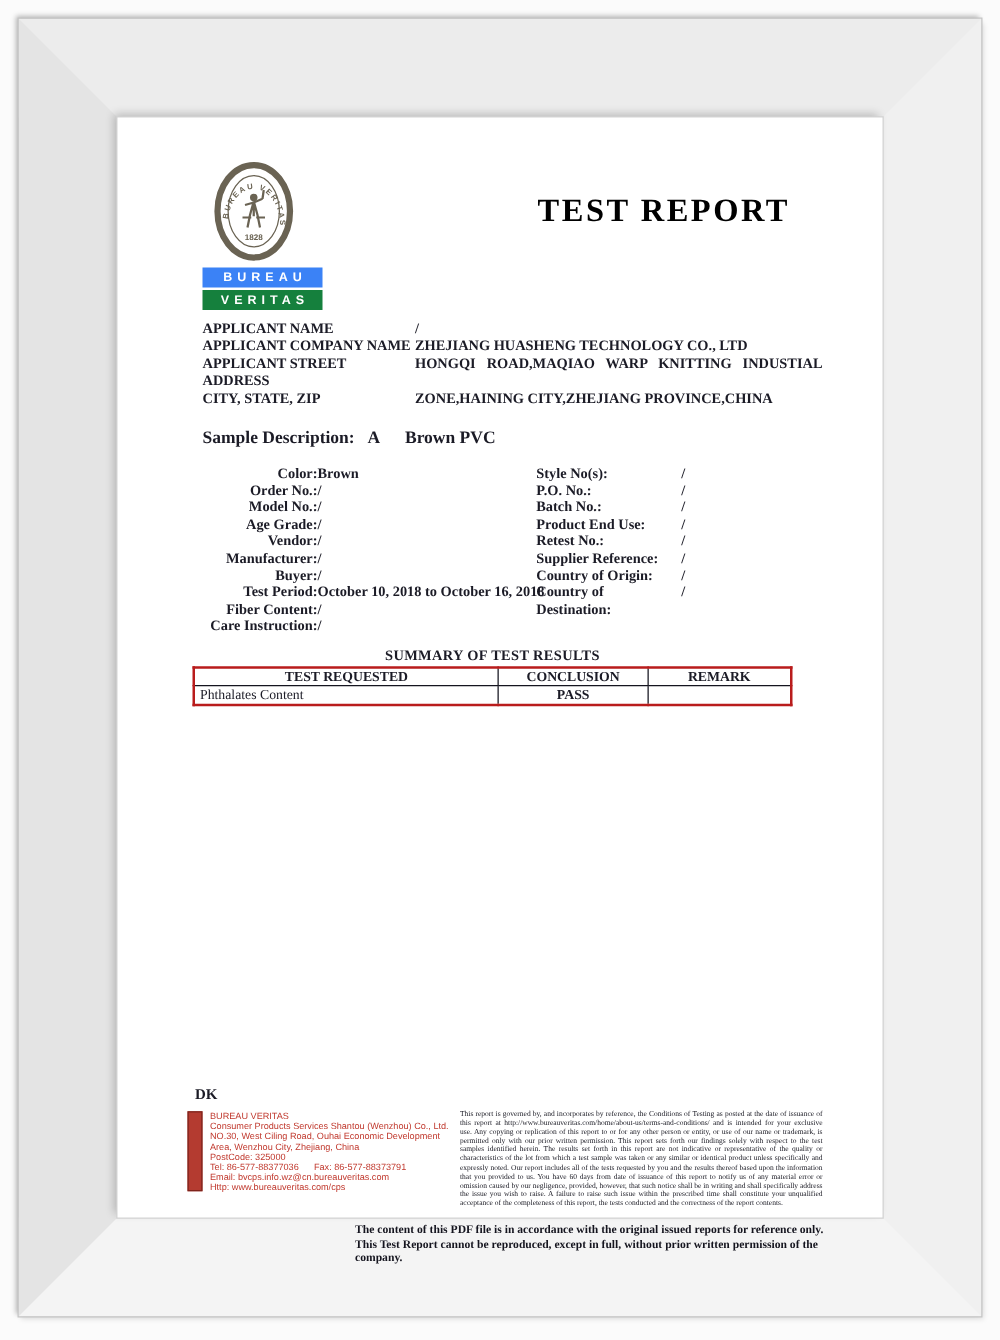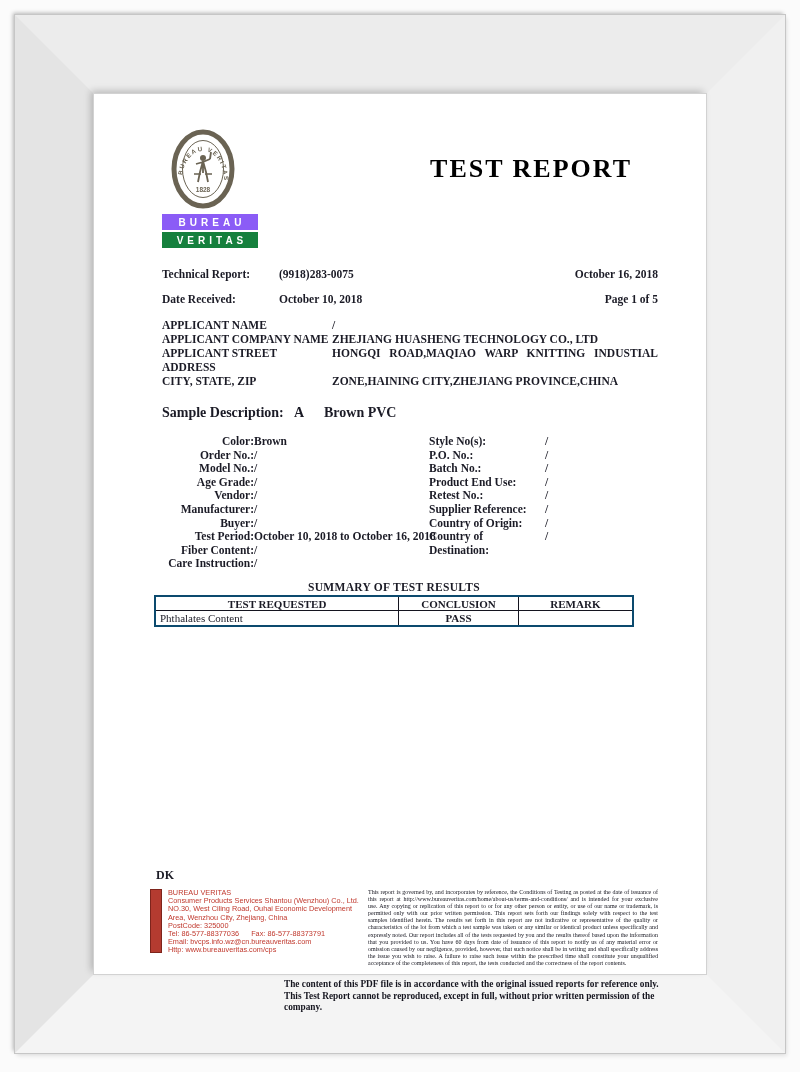--- a/index.html
+++ b/index.html
@@ -24,21 +24,21 @@
   }
   .content{position:absolute;left:68px;right:48px;top:34px;bottom:0;}
 
   
   .hdr{display:flex;align-items:flex-start;}
   .logo{width:100px;flex:0 0 100px;}
   .seal{display:block;margin-left:8px;}
   .bar{width:96px;height:16px;display:flex;align-items:center;justify-content:center;
        font-family:"Liberation Sans",sans-serif;font-weight:bold;font-size:10px;
        letter-spacing:4px;color:#ffffff;text-indent:4px;}
-  .bar.bureau{background:#8b5cf6;margin-top:4px;}
+  .bar.bureau{background:#3b82f6;margin-top:4px;}
   .bar.veritas{background:#15803d;margin-top:2px;}
   .title{flex:1;text-align:right;padding-right:26px;padding-top:26px;
          font-size:26px;font-weight:bold;letter-spacing:2px;color:#000000;}
 
   
   .meta{margin-top:20px;font-size:11.5px;font-weight:bold;}
   .meta-row{display:flex;margin-bottom:13px;}
   .meta-row .lbl{width:117px;}
   .meta-row .rgt{margin-left:auto;}
 
@@ -59,21 +59,21 @@
   .dcol{display:flex;flex-direction:column;}
   .dcol.left{width:267px;flex:0 0 267px;text-align:right;}
   .dcol.right{flex:1;}
   .drow{display:flex;line-height:13.6px;}
   .dcol.left .drow .lbl{width:92px;flex:0 0 92px;}
   .dcol.right .drow .lbl{width:116px;flex:0 0 116px;}
 
   
   .summary{margin-top:10px;margin-left:-8px;width:480px;}
   .sum-title{text-align:center;font-size:11.5px;font-weight:bold;letter-spacing:.3px;}
-  table.results{border-collapse:collapse;width:100%;margin-top:2px;border:2px solid #0c4a6e;padding-left:12px;}
+  table.results{border-collapse:collapse;width:100%;margin-top:2px;border:2px solid #b91c1c;padding-left:12px;}
   table.results th, table.results td{border:1px solid #14141f;font-size:11px;height:15px;padding:0 4px;}
   table.results th{font-weight:bold;text-align:center;}
   table.results td.c1{width:51%;text-align:left;}
   table.results td.c2, table.results th.c2{width:25%;text-align:center;}
   table.results td.c3, table.results th.c3{width:24%;}
   td.pass{font-weight:bold;}
 
   
   .footer{position:absolute;left:0;right:0;top:740px;font-size:11px;}
   .dk{font-weight:bold;font-size:12px;margin-left:-6px;}
@@ -109,32 +109,20 @@
               <circle cx="33" cy="30" r="3" fill="#6a6353"></circle>
               <path d="M33 33 L30 44 L28 54 M33 33 L36 44 L38 54 M33 33 L33 45 M26 36 L33 34 L40 31 M40 31 L41 24" stroke="#6a6353" stroke-width="1.8" fill="none"></path>
               <path d="M24 46 h7 M35 46 h7" stroke="#6a6353" stroke-width="1.6"></path>
             </svg>
             <div class="bar bureau">BUREAU</div>
             <div class="bar veritas">VERITAS</div>
           </div>
           <div class="title">TEST REPORT</div>
         </div>
 
-        <div class="meta">
-          <div class="meta-row">
-            <span class="lbl">Technical Report:</span>
-            <span>(9918)283-0075</span>
-            <span class="rgt">October  16, 2018</span>
-          </div>
-          <div class="meta-row">
-            <span class="lbl">Date Received:</span>
-            <span>October 10, 2018</span>
-            <span class="rgt">Page 1 of 5</span>
-          </div>
-        </div>
 
         <div class="applicant">
           <div class="app-row">
             <span class="lbl">APPLICANT NAME</span>
             <span class="val">/</span>
           </div>
           <div class="app-row">
             <span class="lbl">APPLICANT COMPANY NAME</span>
             <span class="val">ZHEJIANG HUASHENG TECHNOLOGY CO., LTD</span>
           </div>

